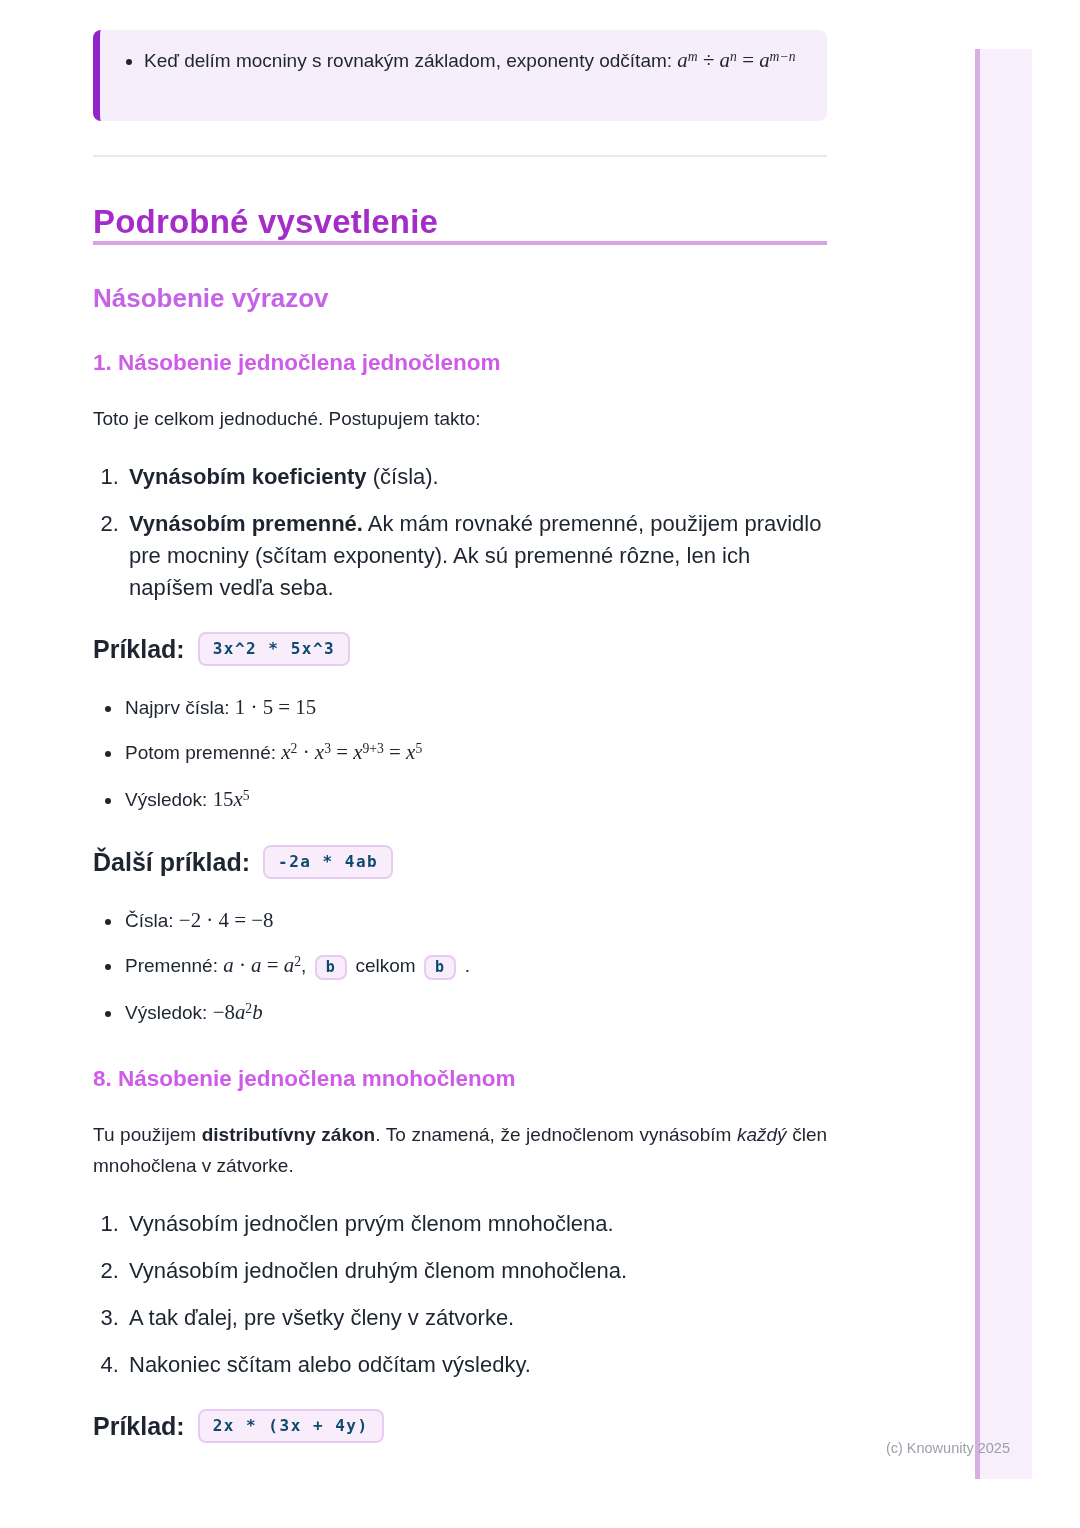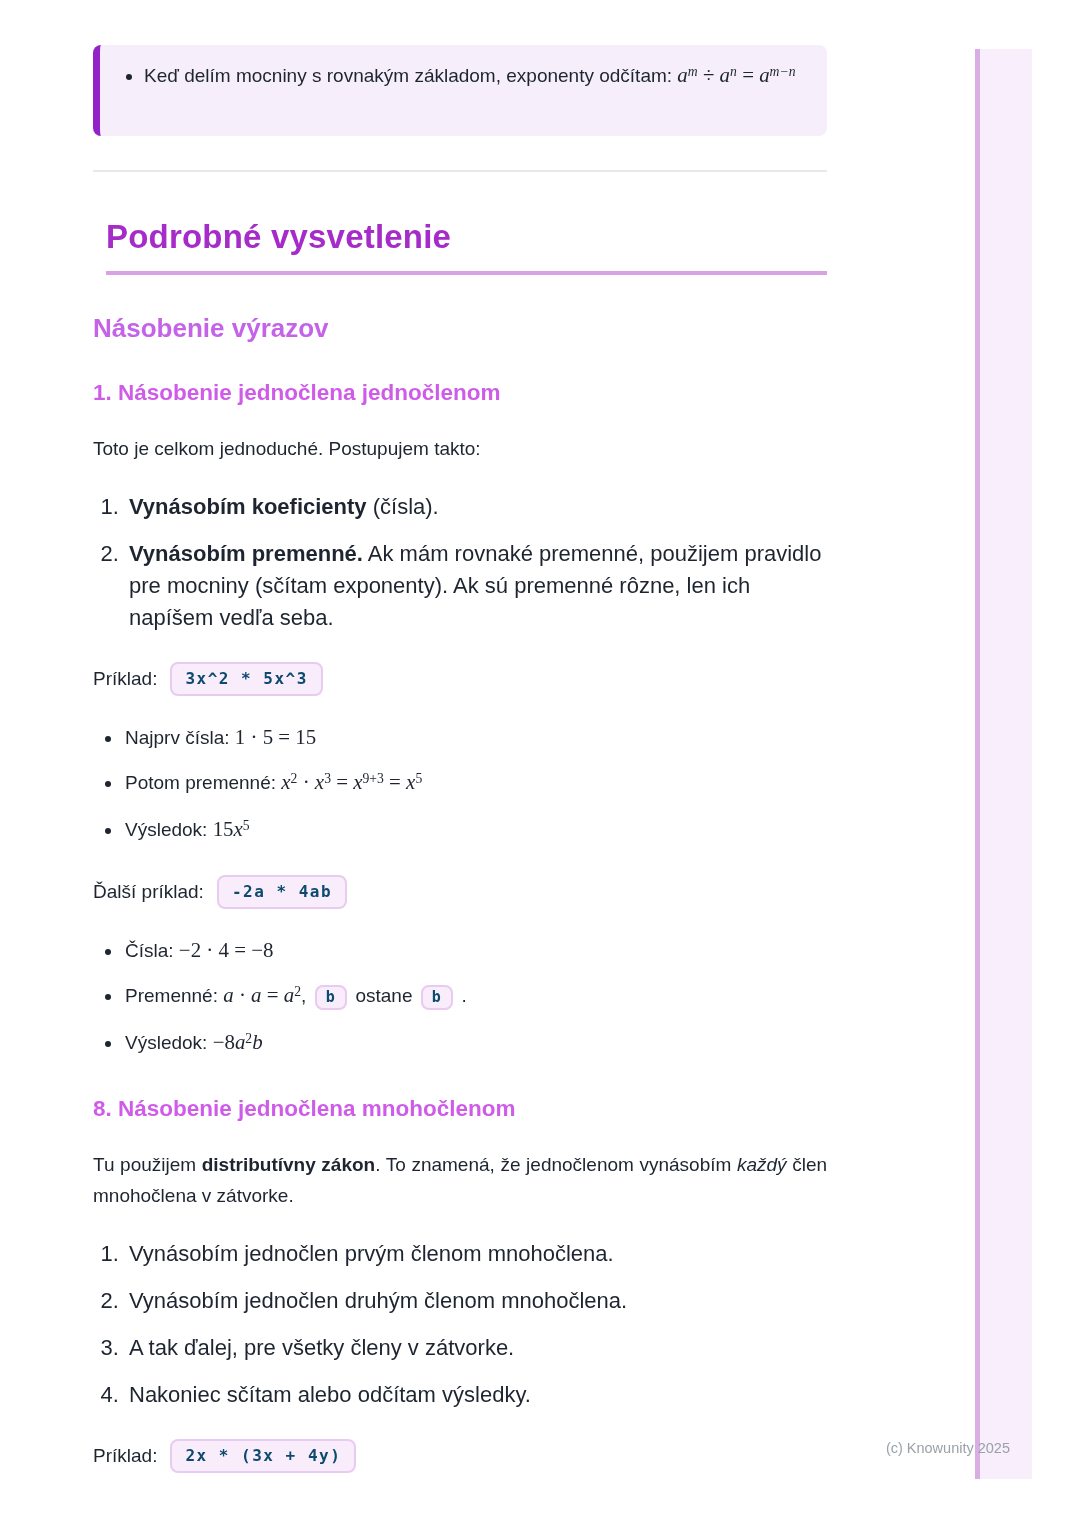--- a/index.html
+++ b/index.html
@@ -13,45 +13,43 @@
   .side-strip {
     position: absolute;
     left: 975px; top: 49px;
     width: 57px; height: 1430px;
     background: #f9eefb;
     border-left: 5px solid #d9aee3;
     z-index: 1;
   }
   .content {
     position: absolute;
-    left: 93px; top: 45px;
+    left: 93px; top: 30px;
     width: 734px;
     z-index: 2;
   }
   
   .callout {
     background: #f6eefb;
     border-left: 7px solid #9223c9;
     border-radius: 8px;
     padding: 14px 24px 42px 0;
   }
   .callout ul { list-style: disc; padding-left: 44px; }
   .callout li { font-size: 19px; line-height: 32px; }
   
   .divider { border: none; border-top: 2px solid #e8e8ea; margin-top: 34px; }
   
   h1 {
     margin-top: 46px;
     font-size: 33px;
     font-weight: 700;
     color: #a62cc9;
-    padding-bottom: 15px;
     border-bottom: 4px solid #d9a3e3;
     letter-spacing: 0.2px;
-    margin-left: 13px;
   }
   h2 {
     margin-top: 38px;
     font-size: 26px;
     font-weight: 700;
     color: #c563e8;
   }
   h3 {
     margin-top: 36px;
     font-size: 22.5px;
@@ -60,21 +58,21 @@
   }
   p.body-text { margin-top: 27px; font-size: 19px; line-height: 31px; }
   p.justified { text-align: justify; }
   
   ol.steps { margin-top: 27px; padding-left: 32px; }
   ol.steps li { font-size: 22px; line-height: 32px; margin-bottom: 15px; padding-left: 4px; }
   ul.points { margin-top: 26px; padding-left: 30px; }
   ul.points li { font-size: 19px; line-height: 30px; margin-bottom: 14px; padding-left: 2px; }
   
   .example { margin-top: 28px; display: flex; align-items: center; gap: 13px; }
-  .example-label { font-size: 19px; font-weight: 400; }
+  .example-label { font-size: 25px; font-weight: 700; }
   .chip {
     font-family: "DejaVu Sans Mono", "Liberation Mono", monospace;
     font-weight: 700;
     font-size: 16px;
     letter-spacing: 1.5px;
     color: #0c4a6e;
     background: #faedfb;
     border: 2px solid #e8cbf0;
     border-radius: 8px;
     padding: 5px 13px 6px;
@@ -140,21 +138,21 @@
     <li><span class="seg-t">Výsledok: </span><span class="seg-m">15</span><span class="seg-mi">x</span><span class="seg-sup">5</span></li>
   </ul>
 
   <div class="example">
     <span class="example-label">Ďalší príklad:</span>
     <code class="chip">-2a * 4ab</code>
   </div>
 
   <ul class="points">
     <li><span class="seg-t">Čísla: </span><span class="seg-m">−2 · 4 = −8</span></li>
-    <li><span class="seg-t">Premenné: </span><span class="seg-mi">a</span><span class="seg-m"> · </span><span class="seg-mi">a</span><span class="seg-m"> = </span><span class="seg-mi">a</span><span class="seg-sup">2</span><span class="seg-t">, </span><code class="chip chip-sm">b</code><span class="seg-t"> ostane </span><code class="chip chip-sm">b</code><span class="seg-t"> .</span></li>
+    <li><span class="seg-t">Premenné: </span><span class="seg-mi">a</span><span class="seg-m"> · </span><span class="seg-mi">a</span><span class="seg-m"> = </span><span class="seg-mi">a</span><span class="seg-sup">2</span><span class="seg-t">, </span><code class="chip chip-sm">b</code><span class="seg-t"> celkom </span><code class="chip chip-sm">b</code><span class="seg-t"> .</span></li>
     <li><span class="seg-t">Výsledok: </span><span class="seg-m">−8</span><span class="seg-mi">a</span><span class="seg-sup">2</span><span class="seg-mi">b</span></li>
   </ul>
 
   <h3>8. Násobenie jednočlena mnohočlenom</h3>
 
   <p class="body-text justified"><span class="seg-t">Tu použijem </span><span class="seg-b">distributívny zákon</span><span class="seg-t">. To znamená, že jednočlenom vynásobím </span><span class="seg-i">každý</span><span class="seg-t"> člen mnohočlena v zátvorke.</span></p>
 
   <ol class="steps">
     <li>Vynásobím jednočlen prvým členom mnohočlena.</li>
     <li>Vynásobím jednočlen druhým členom mnohočlena.</li>

